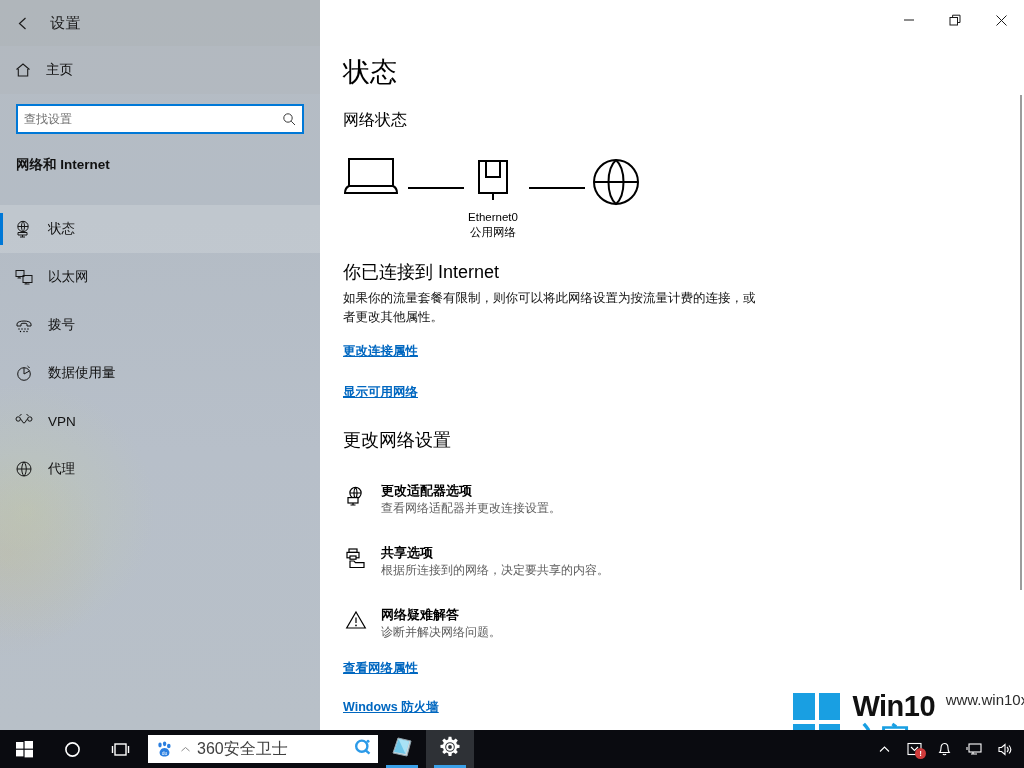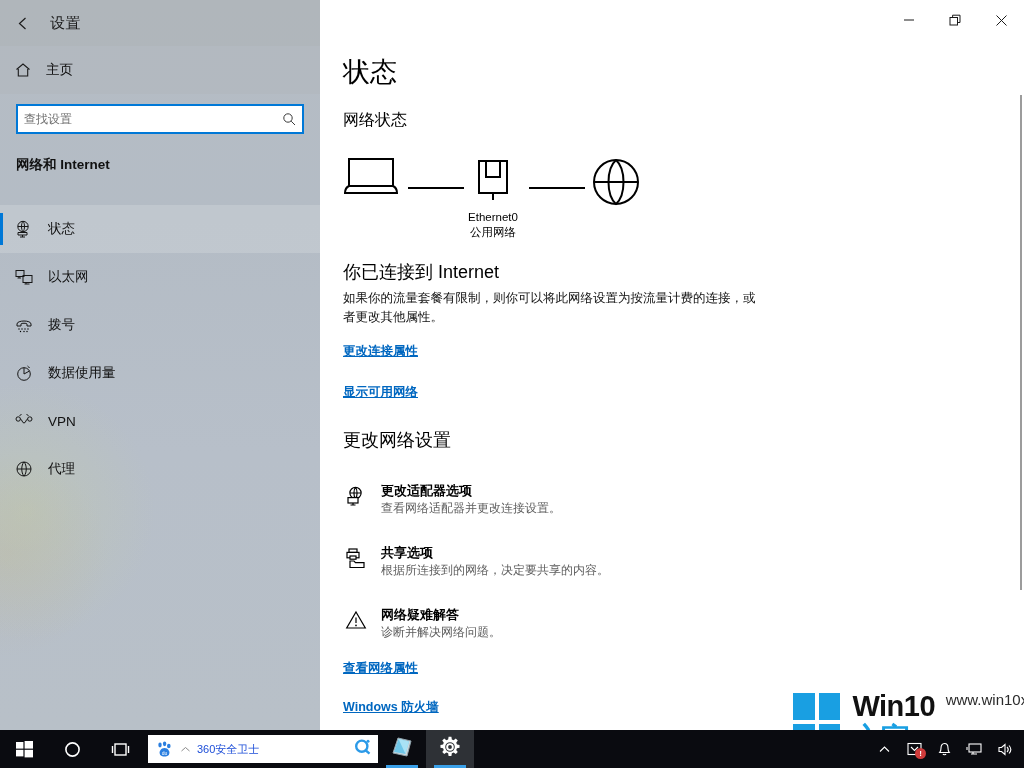--- a/index.html
+++ b/index.html
@@ -123,21 +123,21 @@
   .taskbar {
     position: absolute; left: 0; bottom: 0; width: 1024px; height: 38px;
     background: #0a0b10; display: flex; align-items: center;
   }
   .tb-btn { width: 48px; height: 38px; display: flex; align-items: center; justify-content: center; color: #fff; }
   .baidu-box {
     width: 230px; height: 28px; background: #fff; margin-left: 4px;
     display: flex; align-items: center; padding: 0 6px; gap: 6px;
   }
   .baidu-paw { width: 20px; display: flex; align-items: center; justify-content: center; }
-  .baidu-txt { flex: 1; font-size: 11px; color: #1d4ed8; }
+  .baidu-txt { flex: 1; font-size: 16px; color: #404040; }
   .baidu-q { font-size: 16px; font-weight: bold; color: #2b9ae8; }
   .tb-app { width: 48px; height: 38px; display: flex; align-items: center; justify-content: center; position: relative; }
   .tb-app.active { background: #2e3136; }
   .tb-app::after {
     content: ""; position: absolute; bottom: 0; left: 8px; right: 8px; height: 3px; background: #3aa0e8;
   }
   .tray { margin-left: auto; display: flex; align-items: center; gap: 10px; padding-right: 10px; color: #fff; }
   .tray-ico { position: relative; display: flex; align-items: center; justify-content: center; width: 20px; height: 38px; }
   .badge {
     position: absolute; right: -2px; bottom: 9px; width: 11px; height: 11px; border-radius: 50%;

